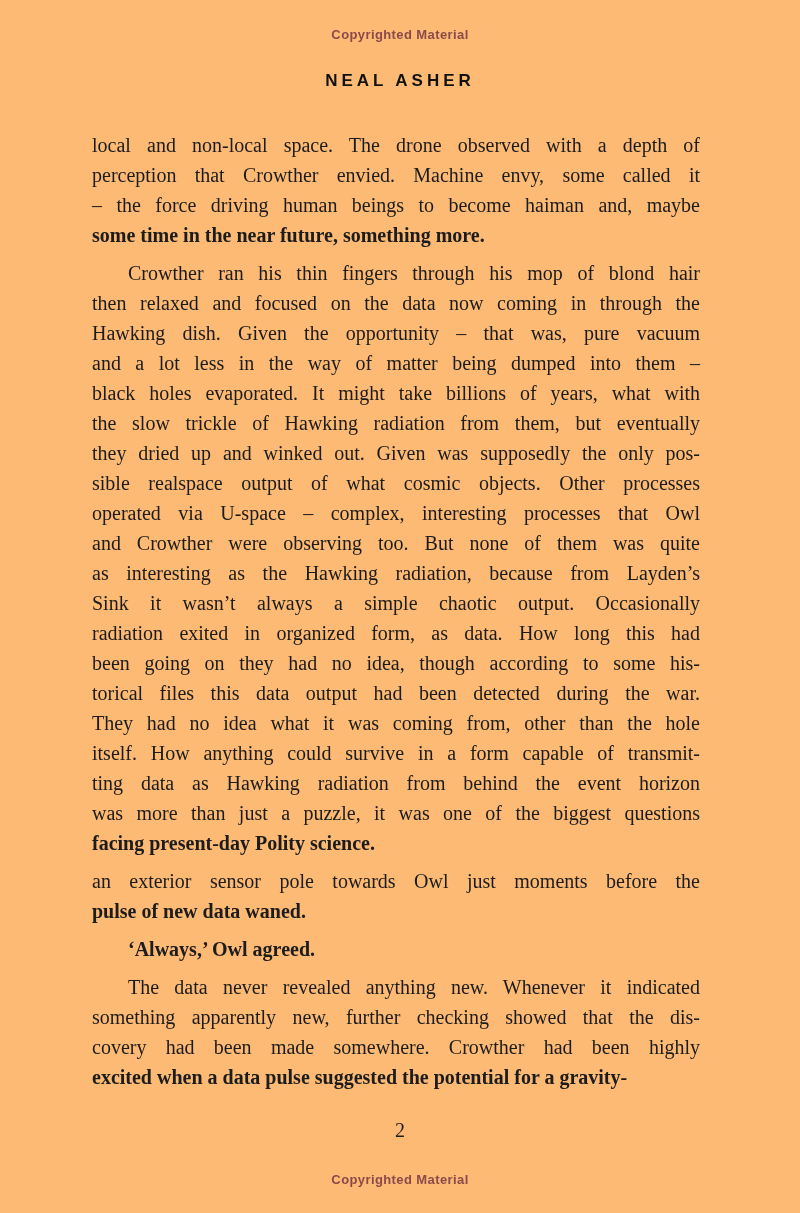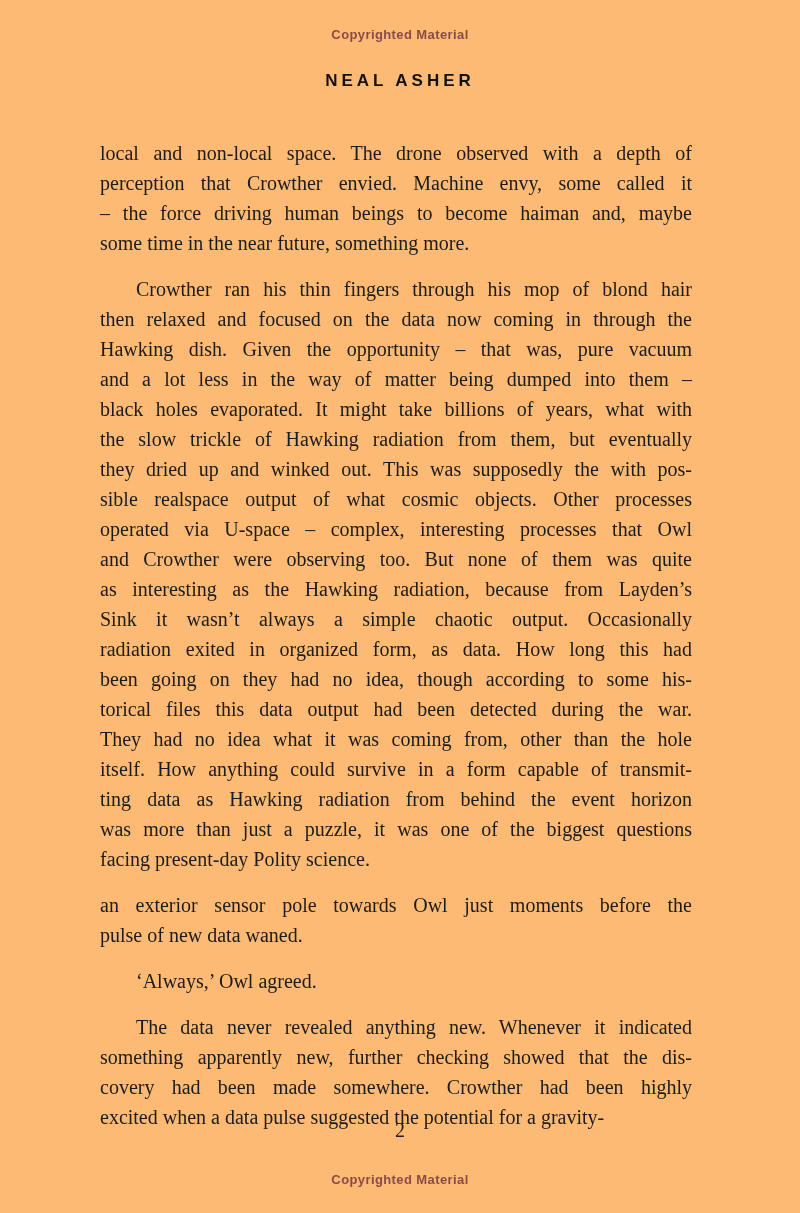--- a/index.html
+++ b/index.html
@@ -39,27 +39,27 @@
   }
   .text-block {
     position: absolute;
     top: 122px;
     left: 84px;
     width: 624px;
     font-size: 20px;
     line-height: 30px;
     color: #1c1c1c;
   }
-  .paragraph { margin: 16px; padding: 0; }
+  .paragraph { margin: 8px; padding: 0; }
   .line {
     text-align: justify;
     text-align-last: justify;
     white-space: normal;
   }
-  .line.last { text-align-last: left; }
+  .line.last { text-align-last: left; font-weight: bold; }
   .line.indent { text-indent: 36px; }
   .page-number {
     position: absolute;
     top: 1119px;
     left: 0;
     width: 100%;
     text-align: center;
     font-size: 20px;
     color: #1c1c1c;
   }
@@ -77,21 +77,21 @@
         <div class="line">– the force driving human beings to become haiman and, maybe</div>
         <div class="line last">some time in the near future, something more.</div>
       </div>
       <div class="paragraph">
         <div class="line indent">Crowther ran his thin fingers through his mop of blond hair</div>
         <div class="line">then relaxed and focused on the data now coming in through the</div>
         <div class="line">Hawking dish. Given the opportunity – that was, pure vacuum</div>
         <div class="line">and a lot less in the way of matter being dumped into them –</div>
         <div class="line">black holes evaporated. It might take billions of years, what with</div>
         <div class="line">the slow trickle of Hawking radiation from them, but eventually</div>
-        <div class="line">they dried up and winked out. This was supposedly the with pos-</div>
+        <div class="line">they dried up and winked out. Given was supposedly the only pos-</div>
         <div class="line">sible realspace output of what cosmic objects. Other processes</div>
         <div class="line">operated via U-space – complex, interesting processes that Owl</div>
         <div class="line">and Crowther were observing too. But none of them was quite</div>
         <div class="line">as interesting as the Hawking radiation, because from Layden’s</div>
         <div class="line">Sink it wasn’t always a simple chaotic output. Occasionally</div>
         <div class="line">radiation exited in organized form, as data. How long this had</div>
         <div class="line">been going on they had no idea, though according to some his-</div>
         <div class="line">torical files this data output had been detected during the war.</div>
         <div class="line">They had no idea what it was coming from, other than the hole</div>
         <div class="line">itself. How anything could survive in a form capable of transmit-</div>

